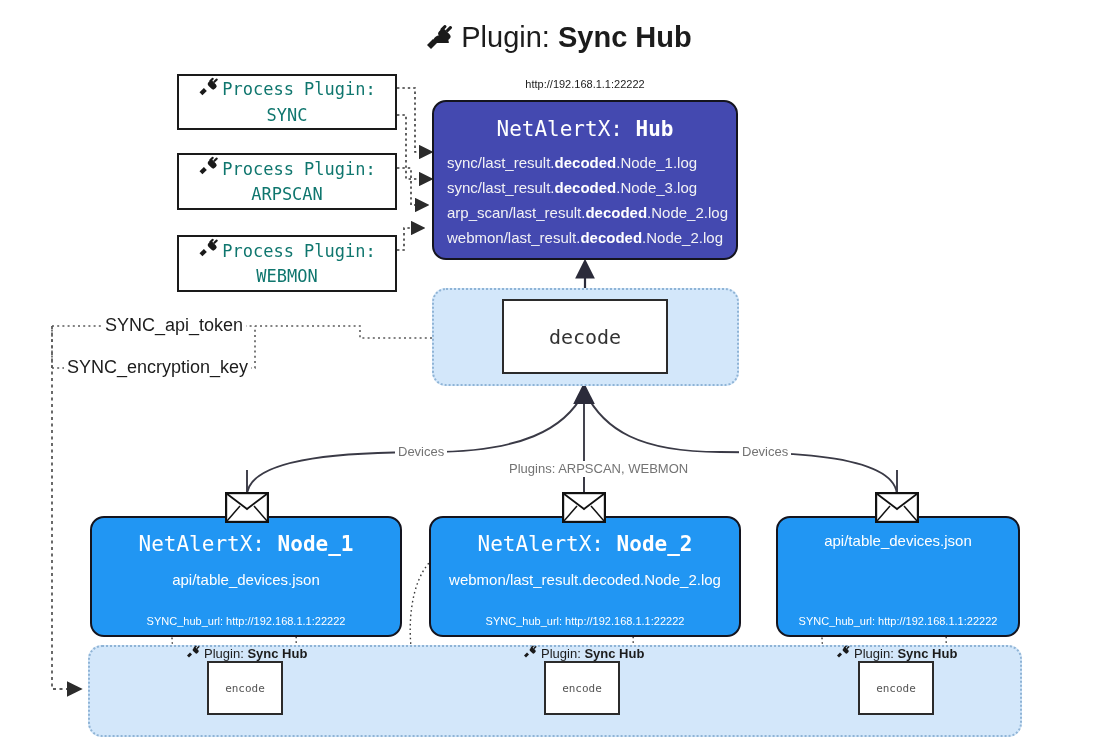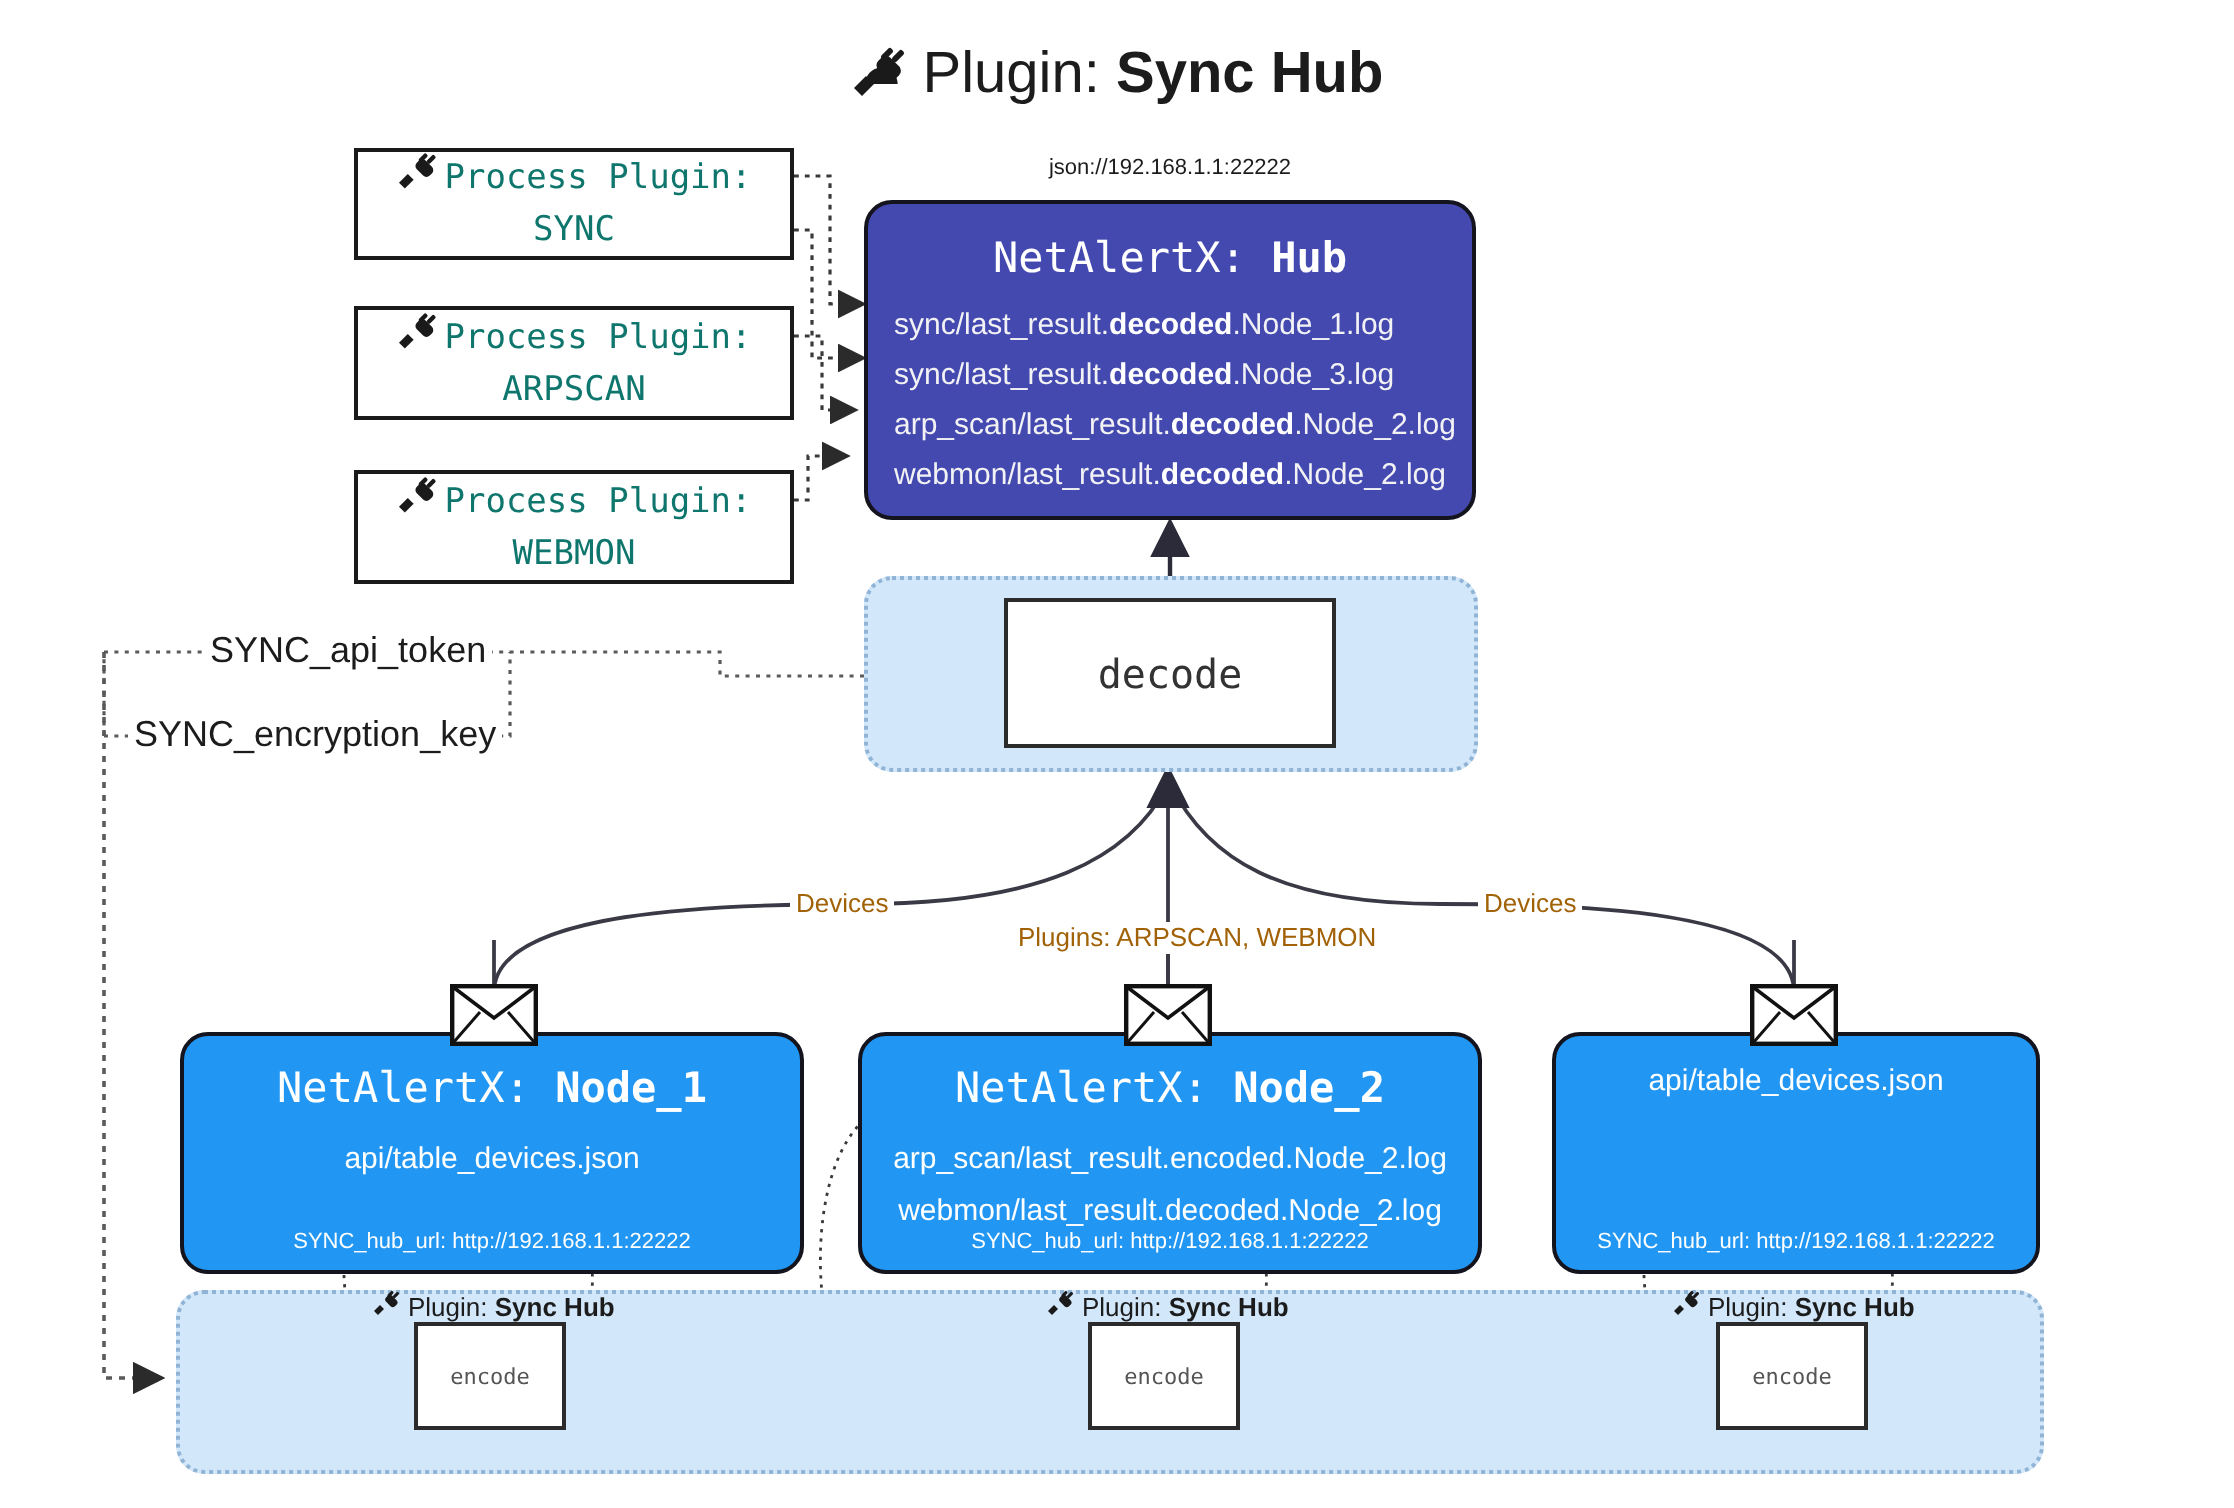--- a/index.html
+++ b/index.html
@@ -52,21 +52,21 @@
   .nodebox .nline{font-size:15px;line-height:26px;white-space:nowrap;color:#ffffff;}
   .nodebox .nfoot{position:absolute;left:0;bottom:7px;width:100%;text-align:center;
            font-size:11px;line-height:14px;color:#ffffff;white-space:nowrap;}
 
   
   .pluglabel{position:absolute;font-size:13px;line-height:16px;color:#1c1c1c;white-space:nowrap;
              display:flex;align-items:center;gap:3px;}
   .pluglabel b{font-weight:bold;}
 
   
-  .edgelabel{position:absolute;font-size:13px;line-height:16px;color:#a16207;white-space:nowrap;
+  .edgelabel{position:absolute;font-size:13px;line-height:16px;color:#737373;white-space:nowrap;
              background:#ffffff;padding:0 3px;text-align:right;}
   .keylabel{position:absolute;font-size:18px;line-height:17px;color:#1c1c1c;white-space:nowrap;
             background:#ffffff;padding:0 3px;}
 
   .plugicon{display:inline-block;}
 </style>
 </head>
 <body>
 
 <div class="stage">
@@ -177,21 +177,21 @@
           <rect x="22.5" y="1.5" width="3" height="7" rx="1.2" transform="rotate(45 24 5)"></rect>
           <rect x="17" y="0.5" width="3" height="7" rx="1.2" transform="rotate(45 18.5 4)"></rect>
         </g>
           </svg>
       </span>
       <span>Process Plugin:</span>
     </div>
     <div class="l2">WEBMON</div>
   </div>
 
-  <div class="hubaddr" style="left:470px;top:77px;width:230px;">json://192.168.1.1:22222</div>
+  <div class="hubaddr" style="left:470px;top:77px;width:230px;">http://192.168.1.1:22222</div>
 
   <div class="hubbox" style="left:432px;top:100px;width:306px;height:160px;">
     <div class="hubtitle">
       <span>NetAlertX: </span><b>Hub</b>
     </div>
     <div class="loglist">
       <div class="logline"><span>sync/last_result.</span><b>decoded</b><span>.Node_1.log</span></div>
       <div class="logline"><span>sync/last_result.</span><b>decoded</b><span>.Node_3.log</span></div>
       <div class="logline"><span>arp_scan/last_result.</span><b>decoded</b><span>.Node_2.log</span></div>
       <div class="logline"><span>webmon/last_result.</span><b>decoded</b><span>.Node_2.log</span></div>
@@ -244,21 +244,20 @@
   </div>
   <div class="whitebox encodebox" style="left:207px;top:661px;width:76px;height:54px;">
     <span>encode</span>
   </div>
 
   <div class="nodebox" style="left:429px;top:516px;width:312px;height:121px;">
     <div class="ntitle">
       <span>NetAlertX: </span><b>Node_2</b>
     </div>
     <div class="nlines">
-      <div class="nline">arp_scan/last_result.encoded.Node_2.log</div>
       <div class="nline">webmon/last_result.decoded.Node_2.log</div>
     </div>
     <div class="nfoot">SYNC_hub_url: http://192.168.1.1:22222</div>
   </div>
   <div style="position:absolute;left:562px;top:492px;width:44px;height:31px;">
     <svg width="44" height="31" viewBox="0 0 44 31">
       <rect x="1" y="1" width="42" height="29" fill="#ffffff" stroke="#111" stroke-width="2.4"></rect>
       <path d="M1.5,1.5 L22,17 L42.5,1.5" fill="none" stroke="#111" stroke-width="1.8"></path>
       <path d="M1.5,29.5 L15,14" fill="none" stroke="#111" stroke-width="1.5"></path>
       <path d="M42.5,29.5 L29,14" fill="none" stroke="#111" stroke-width="1.5"></path>

